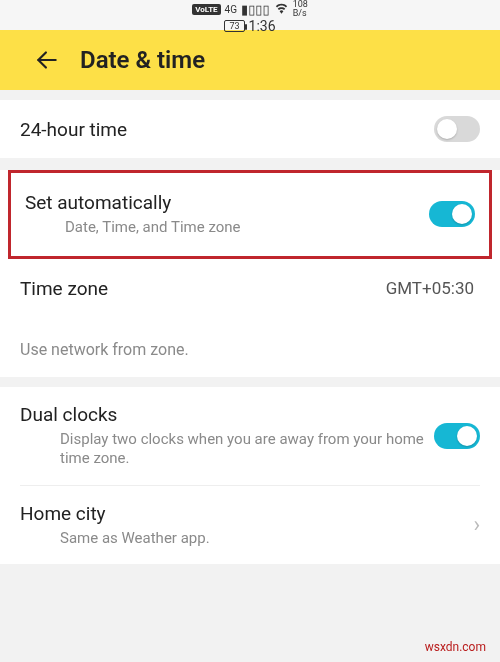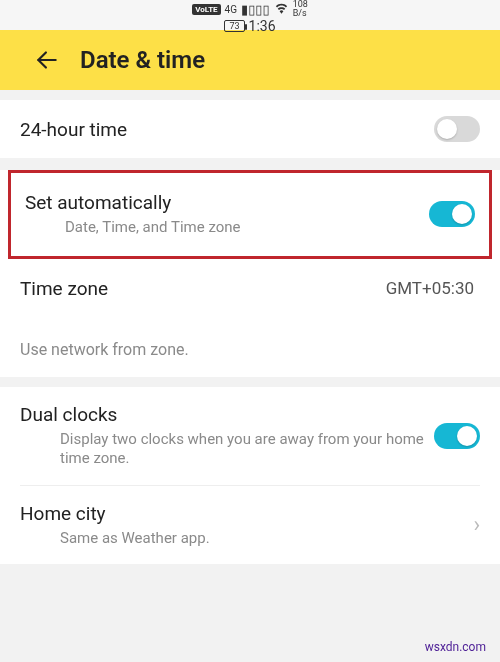--- a/index.html
+++ b/index.html
@@ -85,21 +85,21 @@
     .toggle.on { background: #16b7d4; }
     .toggle.on .knob { right: 3px; }
     .chevron { color: #bbb; font-size: 22px; }
     .highlight-box {
       border: 3px solid #c0262d;
       margin: 2px 8px;
     }
     .highlight-box .row { padding: 18px 14px; }
     .watermark {
       position: absolute; bottom: 8px; right: 14px;
-      font-size: 12px; color: #4c1d95;
+      font-size: 12px; color: #b91c1c;
     }
     .back-arrow svg { display: block; }
   </style>
 </head>
 <body>
 
 <div class="status-bar">
   <div class="status-left">
     <span class="volte-badge">VoLTE</span>
     <span style="font-size:10px;text-align:center;">4G</span>

